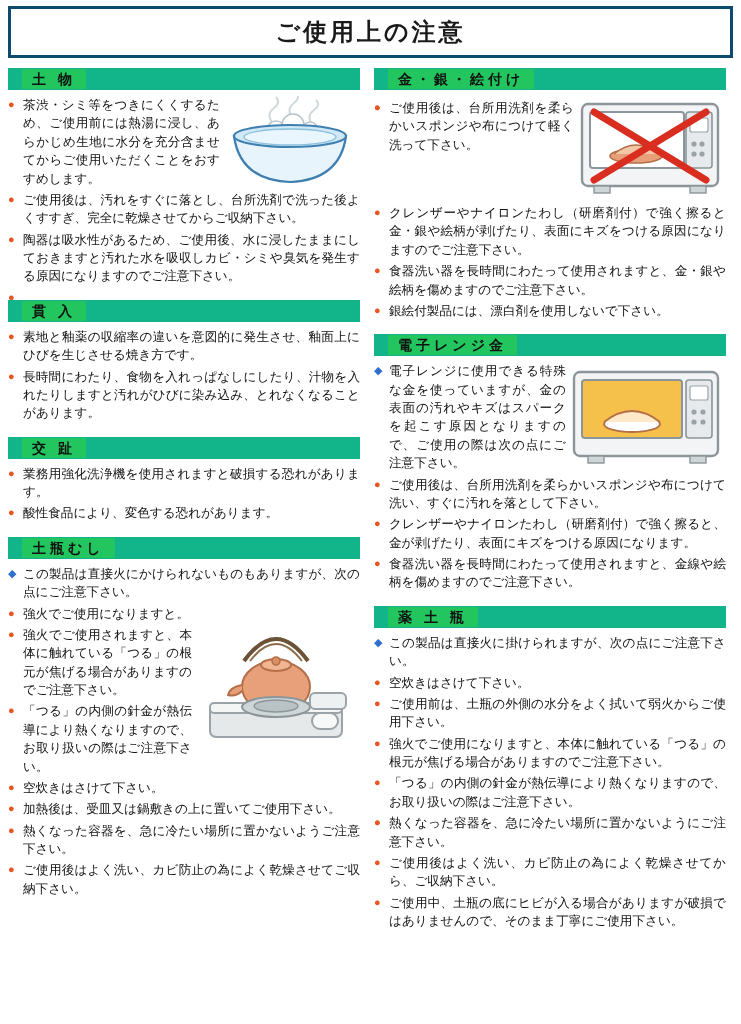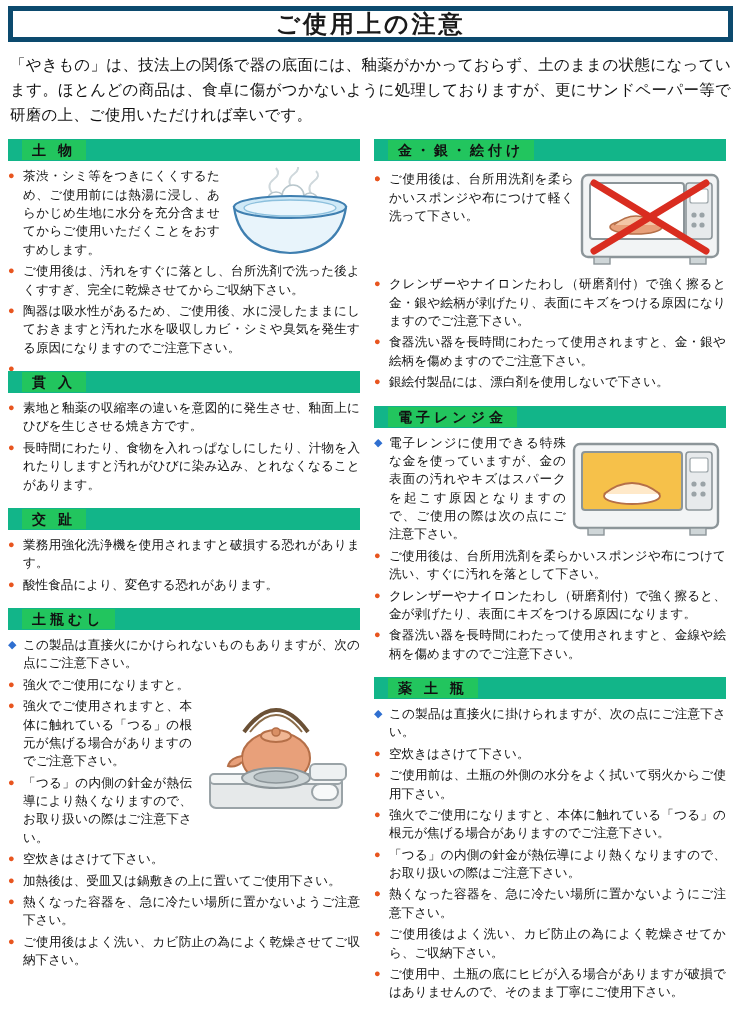--- a/index.html
+++ b/index.html
@@ -9,22 +9,22 @@
     height: 1024px;
     background: #ffffff;
     font-family: "Liberation Sans", sans-serif;
     color: #111;
     overflow: hidden;
   }
   .page { width: 741px; height: 1024px; padding: 6px 8px 0 8px; position: relative; }
 
   
   .header {
-    border: 5px solid #0c4a6e;
-    height: 36px;
+    border: 3px solid #0c4a6e;
+    height: 52px;
     display: flex;
     align-items: center;
     justify-content: center;
     margin-bottom: 10px;
   }
   .header-title {
     font-size: 24px;
     font-weight: bold;
     letter-spacing: 3px;
     color: #1a1a1a;
@@ -98,21 +98,20 @@
 </style>
 </head>
 <body>
 
 <div class="page">
 
   <div class="header">
     <div class="header-title">ご使用上の注意</div>
   </div>
 
-  <div class="intro">「やきもの」は、技法上の関係で器の底面には、釉薬がかかっておらず、土のままの状態になっています。ほとんどの商品は、食卓に傷がつかないように処理しておりますが、更にサンドペーパー等で研磨の上、ご使用いただければ幸いです。</div>
 
   <div class="columns">
 
     <div class="col">
 
       <div class="sec">
         <div class="sec-head">
           <span class="label">土 物</span>
         </div>
         <div class="body-wrap">

